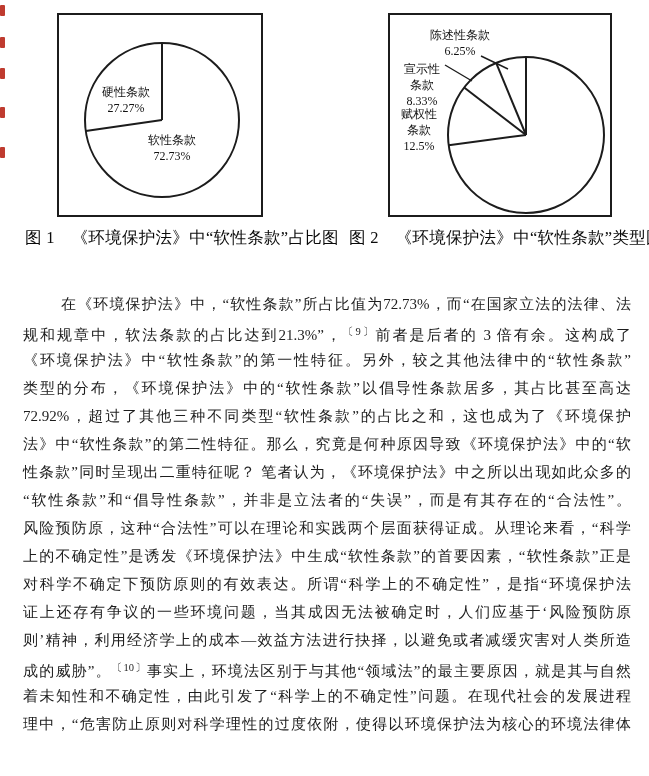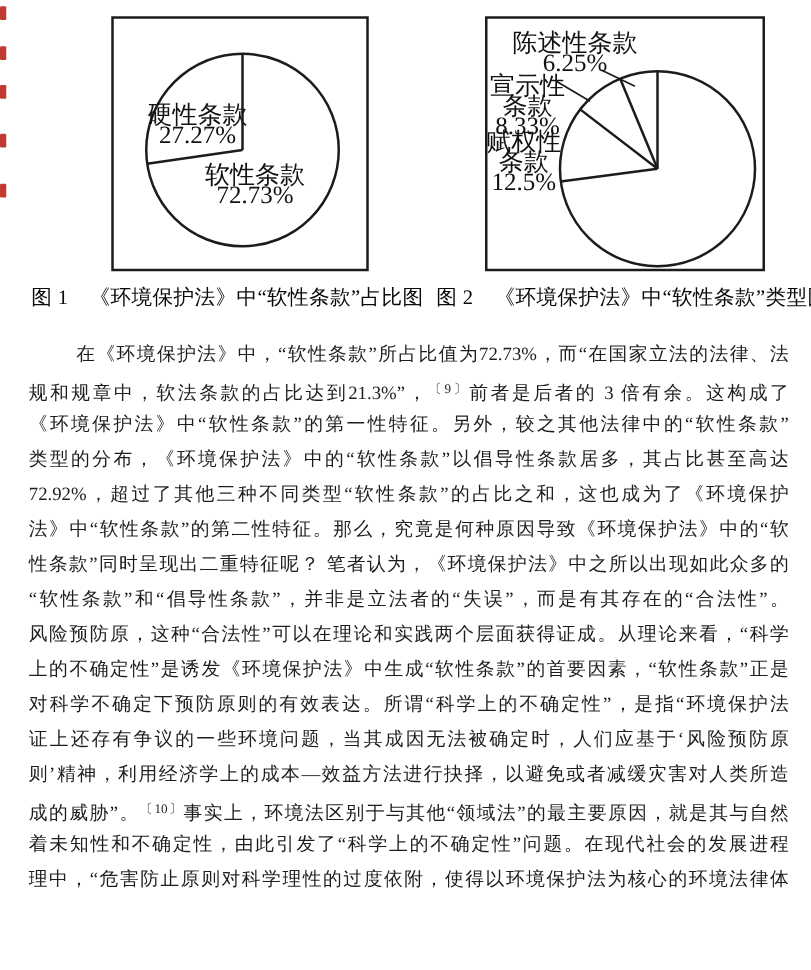--- a/index.html
+++ b/index.html
@@ -1,38 +1,38 @@
 <!DOCTYPE html>
 <html><head>
 <meta charset="utf-8">
 <style>
   html,body{margin:0;padding:0;background:#ffffff;}
   .page{position:relative;width:649px;height:776px;background:#ffffff;overflow:hidden;
         font-family:"Liberation Serif","DejaVu Serif",serif;color:#1c1c1c;}
   
   .figbox{position:absolute;box-sizing:border-box;border:2px solid #1c1c1c;background:#fff;}
-  #box1{left:57px;top:13px;width:206px;height:204px;margin-left:32px;}
+  #box1{left:57px;top:13px;width:206px;height:204px;}
   #box2{left:388px;top:13px;width:224px;height:204px;}
   .figbox svg{position:absolute;left:0;top:0;}
   .pie-circle{fill:#ffffff;stroke:#1c1c1c;stroke-width:2px;}
   .pie-line{stroke:#1c1c1c;stroke-width:2px;}
   .leader{stroke:#1c1c1c;stroke-width:1.4px;}
   .plabel{position:absolute;transform:translate(-50%,-50%);text-align:center;
-          font-size:20px;line-height:16px;white-space:nowrap;color:#111;}
+          font-size:12px;line-height:16px;white-space:nowrap;color:#111;}
   .plabel span{display:block;}
   
   .caption{position:absolute;top:227px;font-weight:normal;font-size:16.5px;
            letter-spacing:0.3px;white-space:nowrap;color:#0a0a0a;}
   #cap1{left:25px;}
   #cap2{left:349px;}
   
   .bodytext{position:absolute;left:23px;top:270px;width:608px;}
   .tl{height:28px;line-height:28px;font-size:15px;white-space:nowrap;
       text-align:justify;text-align-last:justify;color:#1d1d1d;}
-  .tl.indent{text-indent:38px;}
+  .tl.indent{text-indent:38px;margin-top:20px;}
   .sup{font-size:10.5px;vertical-align:5px;}
   
   .edge-mark{position:absolute;left:0;width:5px;height:11px;background:#bf3b2f;
              border-radius:1px;}
 </style>
 </head>
 <body>
 
 <div class="page">
 

